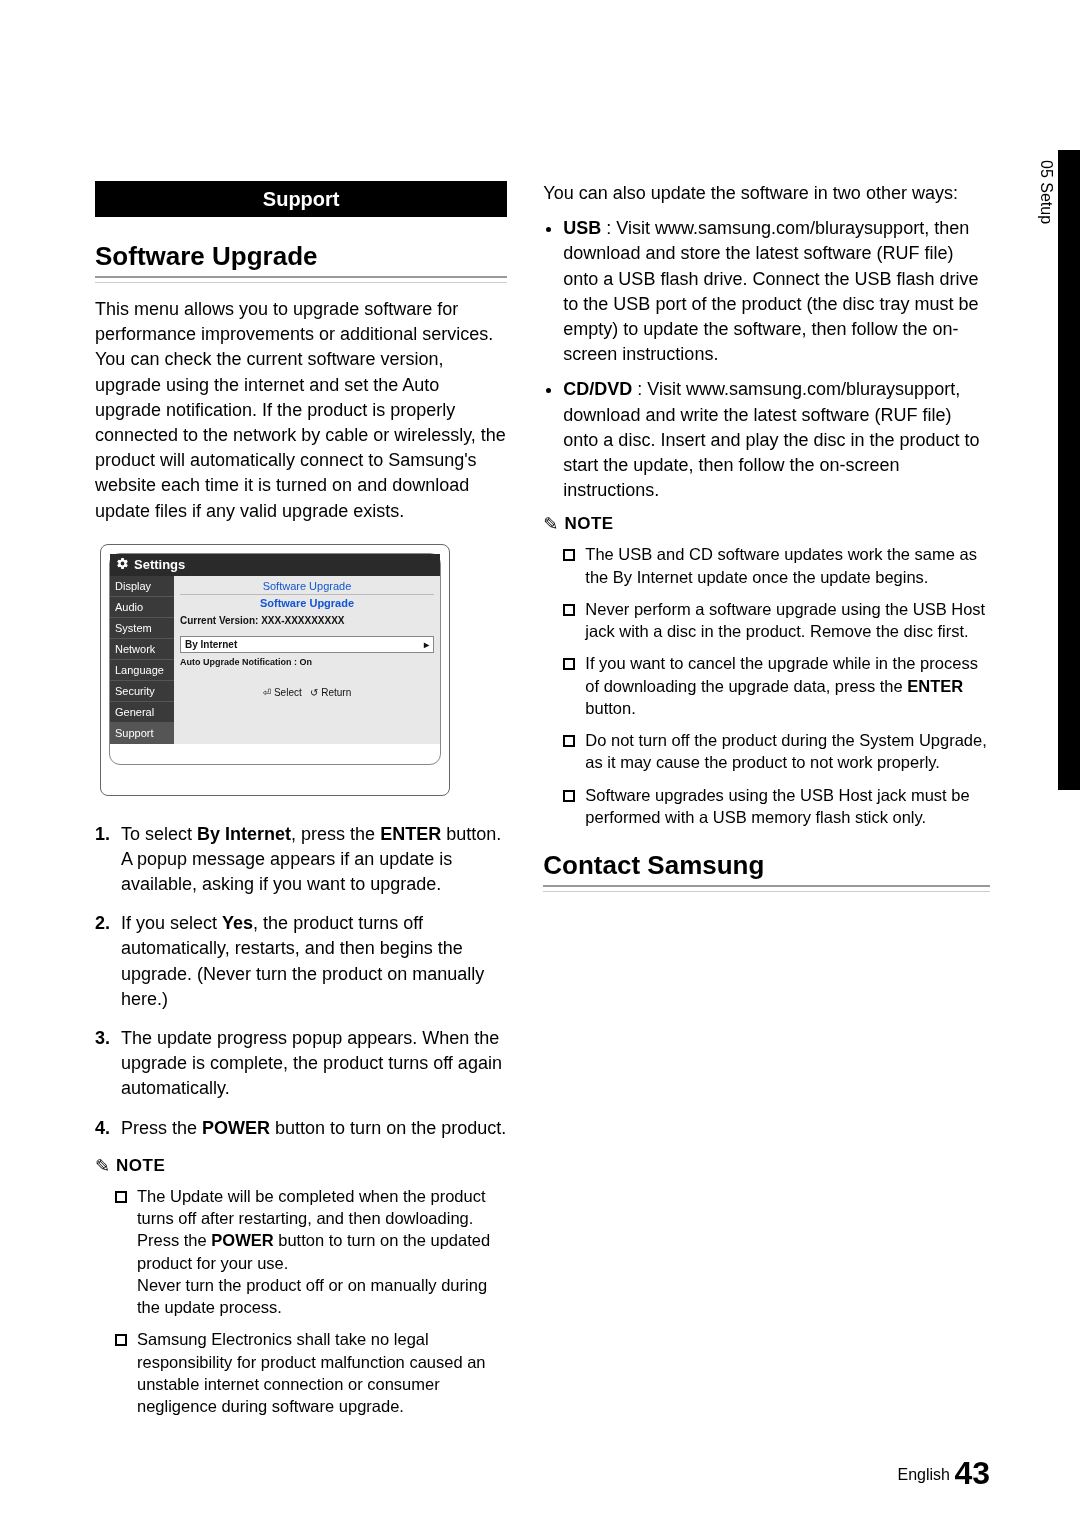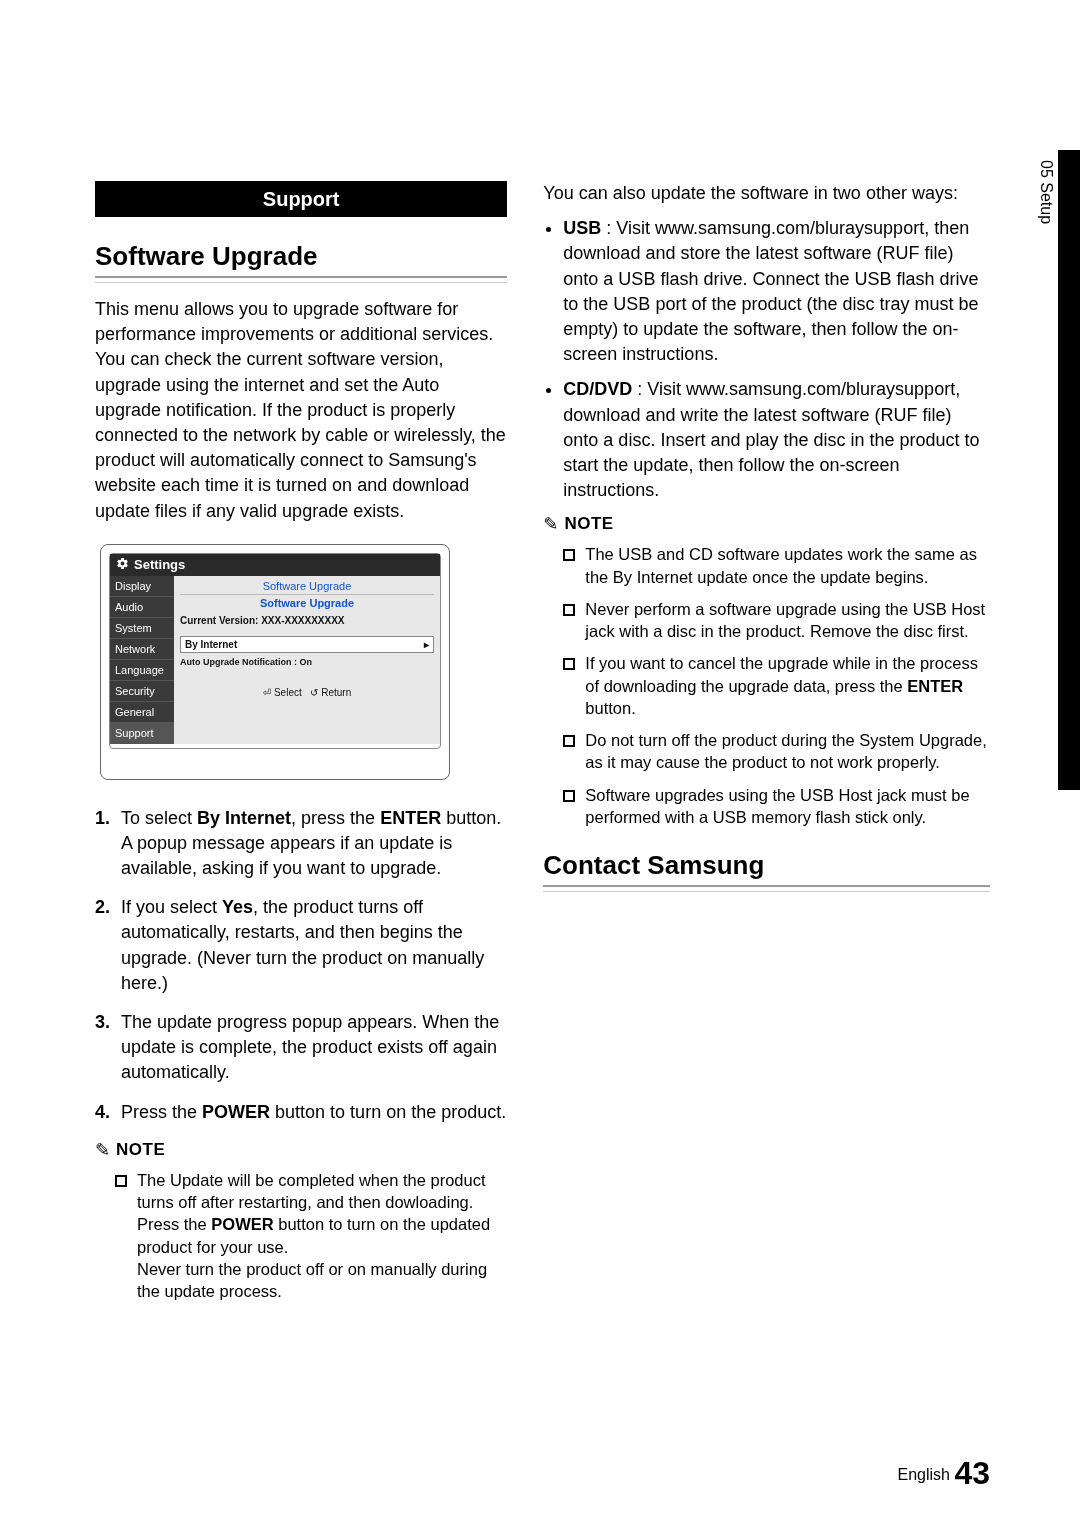--- a/index.html
+++ b/index.html
@@ -69,22 +69,22 @@
   .ui-shot {
     border: 1px solid #666;
     border-radius: 8px;
     margin: 20px 5px 26px 5px;
     padding: 8px 8px 30px 8px;
     background: #fff;
     width: 350px;
   }
   .ui-inner {
     border: 1px solid #888;
-    border-radius: 4px;
-    padding-bottom:4px;
+    border-radius: 11px;
+    padding-bottom:20px;
   }
   .ui-settings-bar {
     background: #2a2a2a;
     color:#fff;
     font-size: 13px;
     font-weight: bold;
     padding: 3px 6px;
     display:flex;
     align-items:center;
     gap:5px;
@@ -257,37 +257,38 @@
         <li>
           <span class="num">1.</span>
           <span class="txt"><span>To select </span><b class="kw">By Internet</b><span>, press the </span><b class="kw">ENTER</b><span> button.</span><br><span>A popup message appears if an update is available, asking if you want to upgrade.</span></span>
         </li>
         <li>
           <span class="num">2.</span>
           <span class="txt"><span>If you select </span><b class="kw">Yes</b><span>, the product turns off automatically, restarts, and then begins the upgrade. (Never turn the product on manually here.)</span></span>
         </li>
         <li>
           <span class="num">3.</span>
-          <span class="txt">The update progress popup appears. When the update is complete, the product exists off again automatically.</span>
+          <span class="txt">The update progress popup appears. When the upgrade is complete, the product turns off again automatically.</span>
         </li>
         <li>
           <span class="num">4.</span>
           <span class="txt"><span>Press the </span><b class="kw">POWER</b><span> button to turn on the product.</span></span>
         </li>
       </ol>
 
       <div class="note-row">
         <span class="note-icon">✎</span>
         <span class="note-label">NOTE</span>
       </div>
       <ul class="squares">
         <li>
           <span>The Update will be completed when the product turns off after restarting, and then dowloading. Press the </span><b class="kw">POWER</b><span> button to turn on the updated product for your use.</span><br>
           <span>Never turn the product off or on manually during the update process.</span>
         </li>
+        <li>Samsung Electronics shall take no legal responsibility for product malfunction caused an unstable internet connection or consumer negligence during software upgrade.</li>
       </ul>
     </div>
 
     <div class="col col-right">
       <p class="body">You can also update the software in two other ways:</p>
       <ul class="disc">
         <li><b class="kw">USB</b><span> : Visit www.samsung.com/bluraysupport, then download and store the latest software (RUF file) onto a USB flash drive. Connect the USB flash drive to the USB port of the product (the disc tray must be empty) to update the software, then follow the on-screen instructions.</span></li>
         <li><b class="kw">CD/DVD</b><span> : Visit www.samsung.com/bluraysupport, download and write the latest software (RUF file) onto a disc. Insert and play the disc in the product to start the update, then follow the on-screen instructions.</span></li>
       </ul>
 

